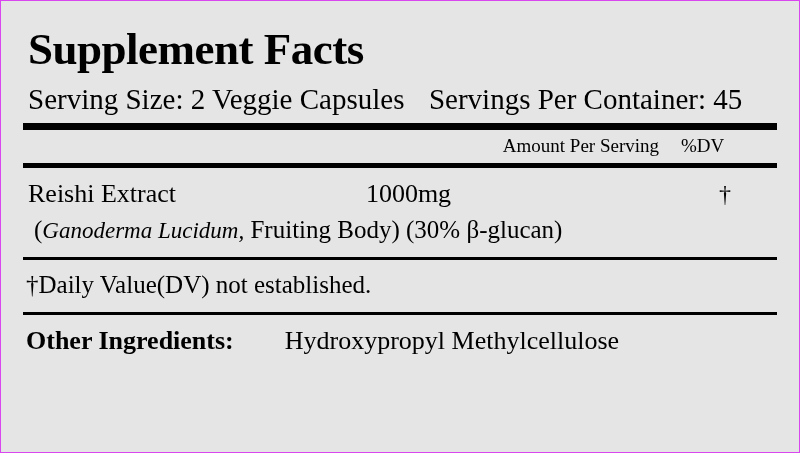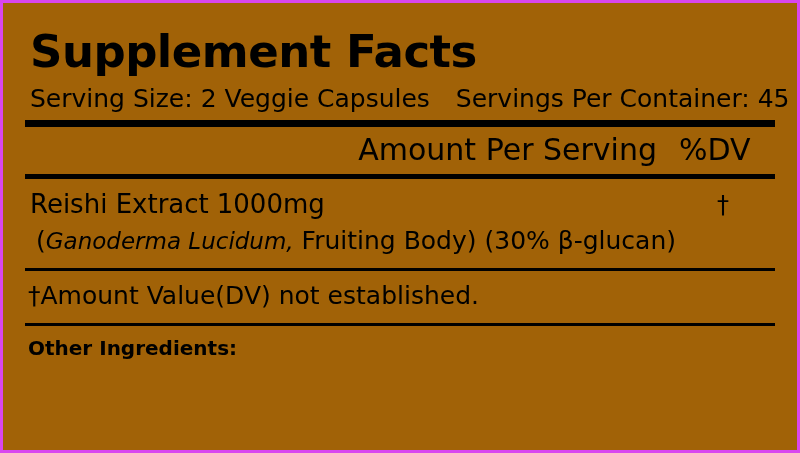--- a/index.html
+++ b/index.html
@@ -9,40 +9,41 @@
   }
   body {
     font-family: "DejaVu Sans", sans-serif;
     color: #000000;
   }
   .panel {
     position: relative;
     width: 800px;
     height: 453px;
     box-sizing: border-box;
-    background: #a16207;
-    border: 3px solid #d946ef;
+    background: #e5e5e5;
+    border: 1px solid #d946ef;
     overflow: hidden;
+    font-family: Liberation Serif, serif;
   }
   .inner {
     position: absolute;
     left: 22px;
     right: 22px;
     top: 18px;
     bottom: 8px;
   }
   .title {
     font-size: 45px;
     font-weight: 700;
     letter-spacing: -0.5px;
     line-height: 1.0;
     margin: 8px 0 6px 5px;
   }
   .serving-line {
-    font-size: 25px;
+    font-size: 29px;
     line-height: 1.2;
     margin: 10px 0 6px 5px;
     white-space: nowrap;
   }
   .serving-line .gap {
     display: inline-block;
     width: 10px;
   }
   .rule-thick {
     height: 7px;
@@ -55,21 +56,21 @@
     margin: 0;
   }
   .rule-thin {
     height: 3px;
     background: #000000;
     margin: 0;
   }
   .hdr-row {
     display: flex;
     align-items: flex-end;
-    font-size: 30px;
+    font-size: 19px;
     line-height: 1.25;
     padding: 4px 0 5px 0;
   }
   .hdr-spacer {
     flex: 1 1 auto;
   }
   .hdr-amount {
     flex: 0 0 auto;
     text-align: right;
     padding-right: 22px;
@@ -86,21 +87,21 @@
     line-height: 1.2;
     padding: 10px 0 0 0;
     gap: 8px;
   }
   .ing-name {
     flex: 0 0 auto;
     padding-left: 5px;
   }
   .ing-amount {
     flex: 1 1 auto;
-    text-align: left;
+    text-align: center;
     padding-right: 40px;
   }
   .ing-dv {
     flex: 0 0 88px;
     text-align: center;
     padding-right: 8px;
     font-size: 24px;
   }
   .ing-sub {
     font-size: 25px;
@@ -113,21 +114,21 @@
     font-size: 23px;
   }
   .footnote {
     font-size: 25px;
     line-height: 1.2;
     padding: 10px 0 12px 3px;
   }
   .other-row {
     display: flex;
     align-items: flex-end;
-    font-size: 20px;
+    font-size: 26px;
     line-height: 1.2;
     padding: 10px 0 0 3px;
     white-space: nowrap;
     gap: 42px;
   }
   .other-label {
     font-weight: 700;
     flex: 0 0 auto;
   }
   .other-value {
@@ -165,22 +166,23 @@
       <div class="ing-row">
         <div class="ing-name">Reishi Extract</div>
         <div class="ing-amount">1000mg</div>
         <div class="ing-dv">†</div>
       </div>
       <div class="ing-sub"><span>(</span><i>Ganoderma Lucidum,</i><span> Fruiting Body) (30% β-glucan)</span></div>
     </div>
 
     <div class="rule-thin"></div>
 
-    <div class="footnote">†Amount Value(DV) not established.</div>
+    <div class="footnote">†Daily Value(DV) not established.</div>
 
     <div class="rule-thin"></div>
 
     <div class="other-row">
       <div class="other-label">Other Ingredients:</div>
+      <div class="other-value">Hydroxypropyl Methylcellulose</div>
     </div>
 
   </div>
 </div>
 
 </body></html>

